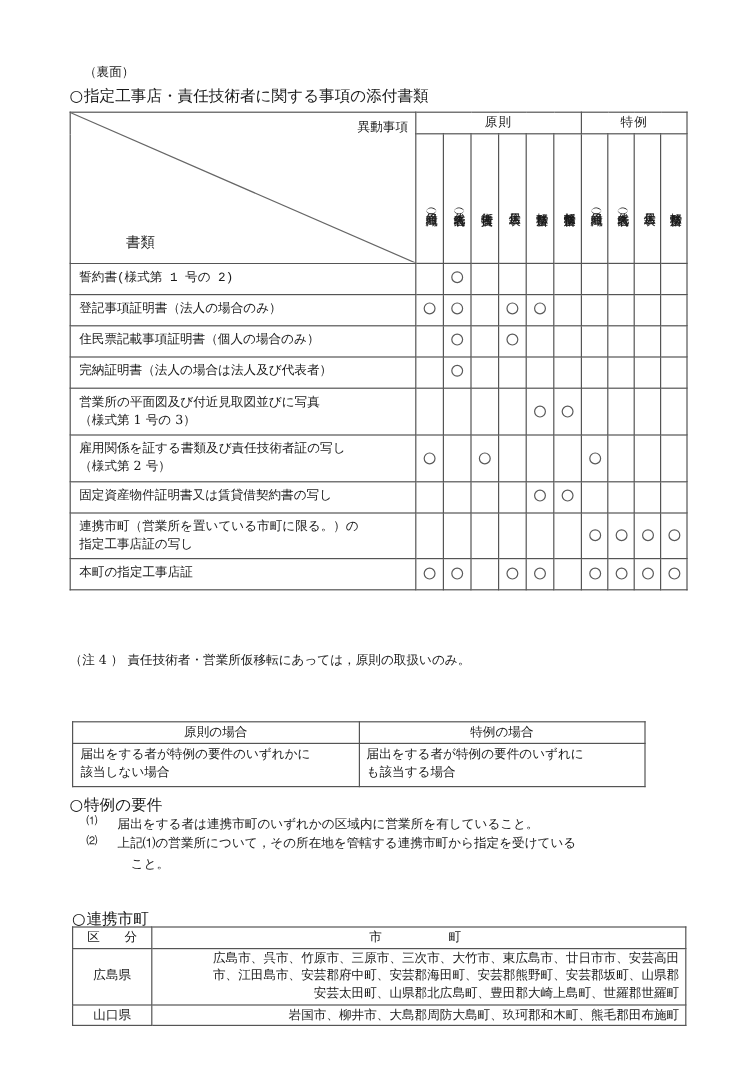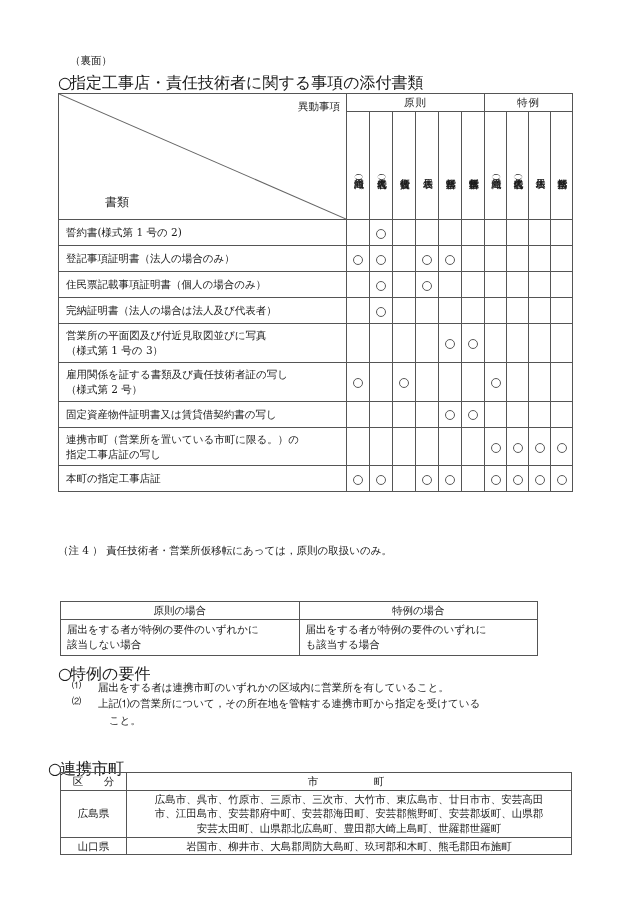--- a/index.html
+++ b/index.html
@@ -27,35 +27,35 @@
 
   
   .t-uramen {
     position: absolute;
     left: 70px;
     top: 53px;
     font-size: 10.5px;
   }
   .sec-head {
     position: absolute;
-    font-size: 16px;
+    font-size: 13px;
     white-space: nowrap;
   }
   .sec-head .maru {
     display: inline-block;
     width: 12px;
   }
   .sec-head .sec-label {
     display: inline-block;
   }
 
   #head-attach { left: 58px; top: 71px; }
   #head-kubun  { left: 58px; top: 585px; }
   #head-youken { left: 58px; top: 662px; }
-  #head-renkei { left: 48px; top: 757px; text-decoration: underline; }
+  #head-renkei { left: 60px; top: 757px; text-decoration: underline; }
 
   
   .tbl-main {
     position: absolute;
     left: 58px;
     top: 93px;
     width: 514px;
     border-collapse: collapse;
     table-layout: fixed;
     font-size: 10px;
@@ -129,21 +129,21 @@
     font-size: 10px;
   }
   .mark-cell .ring {
     display: inline-block;
     width: 8px;
     height: 8px;
     border: 1px solid #5a5a5a;
     border-radius: 50%;
     vertical-align: middle;
   }
-  .row-1line { height: 26px; }
+  .row-1line { height: 26px; font-family: Liberation Mono, monospace; }
   .row-2line { height: 35px; }
 
   
   .note {
     position: absolute;
     left: 58px;
     top: 543px;
     font-size: 10.5px;
     white-space: nowrap;
   }
@@ -215,21 +215,21 @@
     line-height: 1.4;
   }
   .tbl-renkei td.r-head {
     text-align: center;
   }
   .tbl-renkei td.r-pref {
     text-align: center;
     width: 66px;
   }
   .tbl-renkei td.r-list {
-    text-align: center;
+    text-align: right;
   }
   .spread-kubun { letter-spacing: 5px; padding-left: 5px; }
   .spread-shicho { letter-spacing: 6px; }
 </style>
 </head>
 <body>
 
 <div class="page">
 
   <div class="t-uramen">（裏面）</div>

